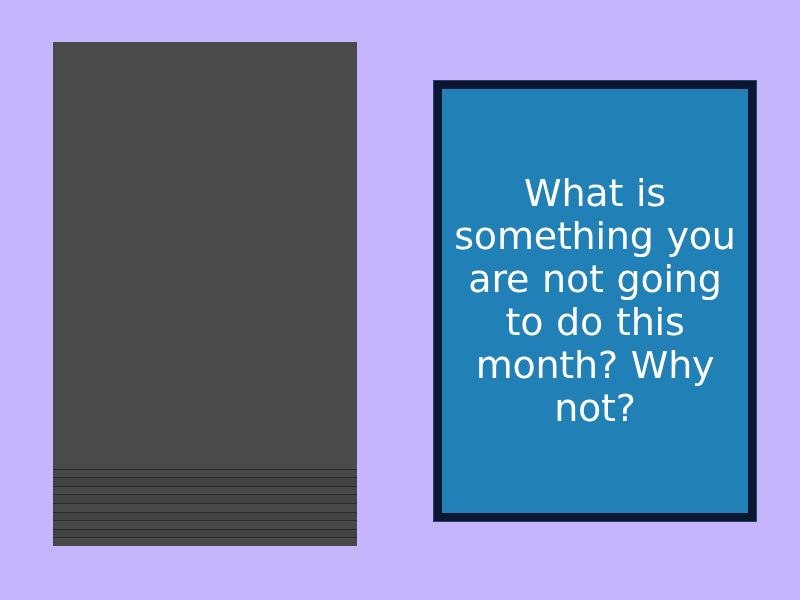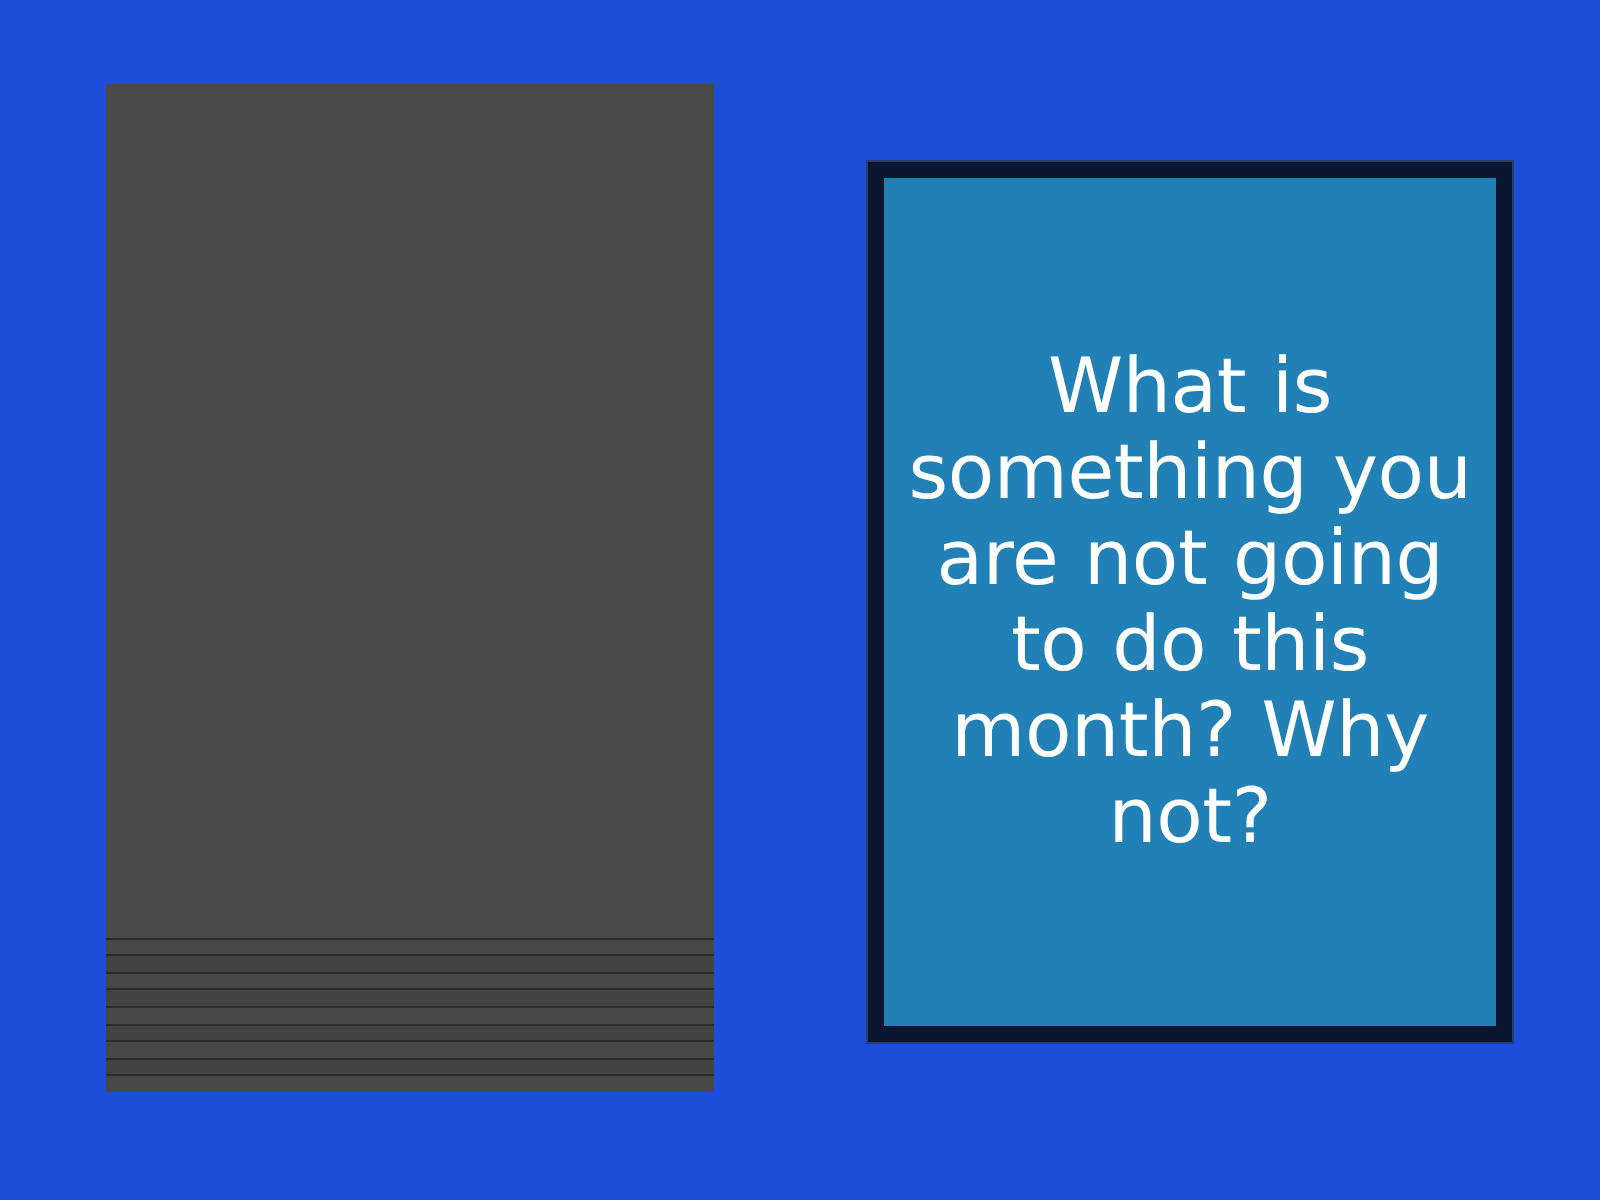--- a/index.html
+++ b/index.html
@@ -11,21 +11,21 @@
     width: 800px;
     height: 600px;
     position: relative;
     overflow: hidden;
     font-family: "DejaVu Sans", sans-serif;
   }
 
   #stage {
     position: absolute;
     inset: 0;
-    background: #1d4ed8;
+    background: #c4b5fd;
   }
 
   
   .left-panel {
     position: absolute;
     left: 53px;
     top: 42px;
     width: 304px;
     height: 504px;
     background: #4a4a4a;

